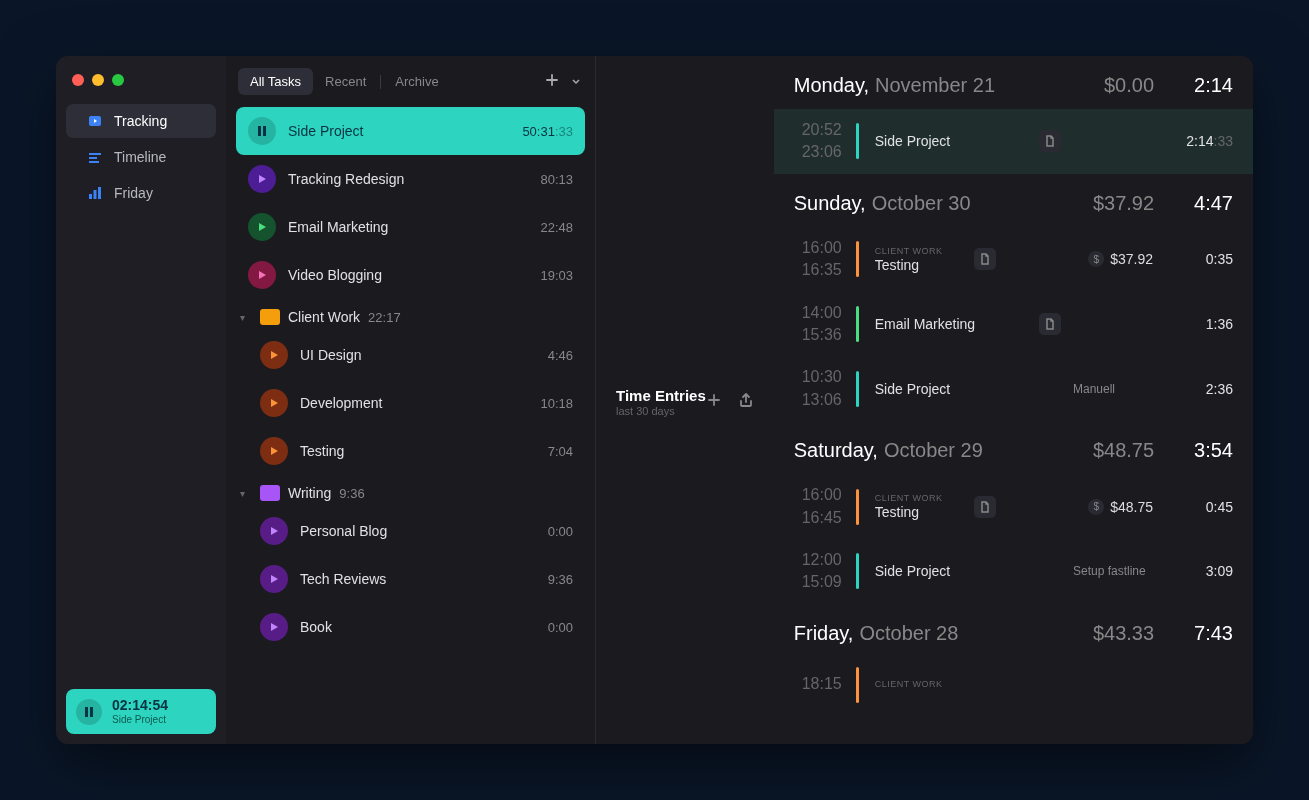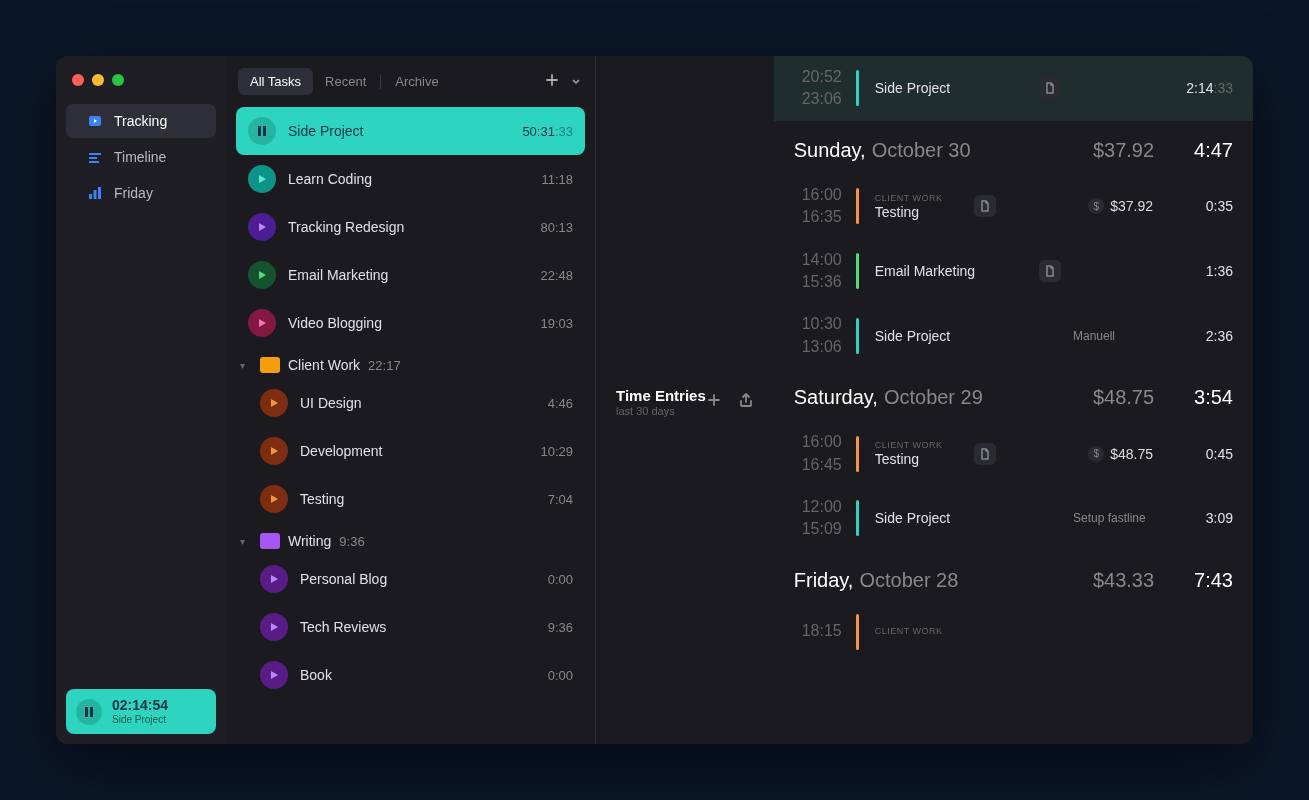--- a/index.html
+++ b/index.html
@@ -175,29 +175,20 @@
           <span class="play-btn pb-pause">
             <svg viewBox="0 0 10 10">
               <rect x="1" y="0" width="3" height="10"></rect>
               <rect x="6" y="0" width="3" height="10"></rect>
             </svg>
           </span>
       <span class="task-name">Side Project</span>
       <span class="task-time">50:31<span class="sec">:33</span></span>
         </div>
         <div class="task-item">
-          <span class="play-btn pb-teal">
-            <svg viewBox="0 0 10 10">
-              <path d="M2 1l7 4-7 4z"></path>
-            </svg>
-          </span>
-      <span class="task-name">Learn Coding</span>
-      <span class="task-time">11:18</span>
-        </div>
-        <div class="task-item">
           <span class="play-btn pb-purple">
             <svg viewBox="0 0 10 10">
               <path d="M2 1l7 4-7 4z"></path>
             </svg>
           </span>
       <span class="task-name">Tracking Redesign</span>
       <span class="task-time">80:13</span>
         </div>
         <div class="task-item">
           <span class="play-btn pb-green">
@@ -234,21 +225,21 @@
       <span class="task-name">UI Design</span>
       <span class="task-time">4:46</span>
         </div>
         <div class="task-item child">
           <span class="play-btn pb-orange">
             <svg viewBox="0 0 10 10">
               <path d="M2 1l7 4-7 4z"></path>
             </svg>
           </span>
       <span class="task-name">Development</span>
-      <span class="task-time">10:29</span>
+      <span class="task-time">10:18</span>
         </div>
         <div class="task-item child">
           <span class="play-btn pb-orange">
             <svg viewBox="0 0 10 10">
               <path d="M2 1l7 4-7 4z"></path>
             </svg>
           </span>
       <span class="task-name">Testing</span>
       <span class="task-time">7:04</span>
         </div>
@@ -303,20 +294,26 @@
             </svg>
         </span>
         <span>
           <svg viewBox="0 0 16 16">
               <path d="M8 10V2m0 0L5 5m3-3l3 3M3 9v4a1 1 0 001 1h8a1 1 0 001-1V9" stroke-linecap="round" stroke-linejoin="round"></path>
             </svg>
         </span>
       </div>
     </div>
     <div class="entries-body" id="entries-body">
+        <div class="day-header">
+          <span class="day-name">Monday,</span>
+    <span class="day-date">November 21</span>
+    <span class="day-price">$0.00</span>
+    <span class="day-total">2:14</span>
+        </div>
         <div class="entry hl">
           <div class="entry-times">20:52<br>23:06</div>
       <div class="entry-bar bar-teal"></div>
       <div class="entry-info">
             <span class="entry-name">Side Project</span>
           </div>
       <span class="doc-badge">
             <svg viewBox="0 0 10 12">
               <path d="M2 1h4l2 2v8H2z M6 1v2h2"></path>
             </svg>

